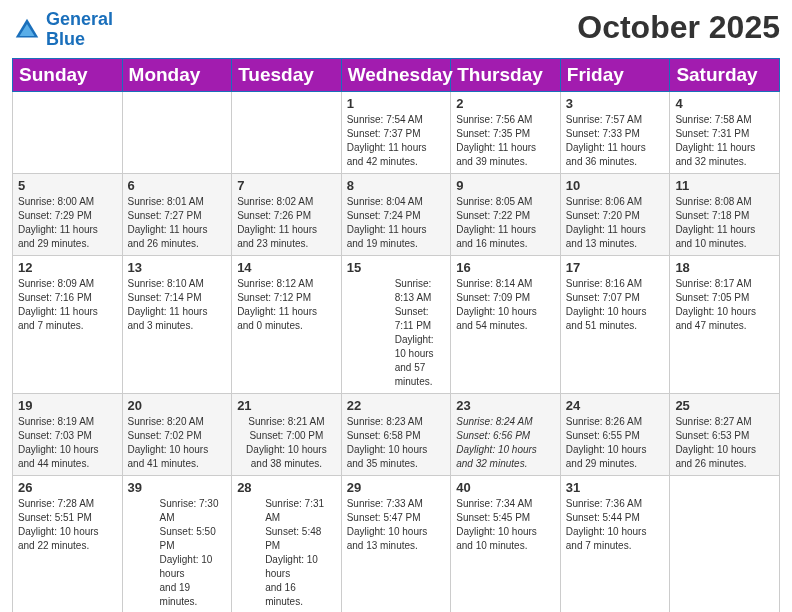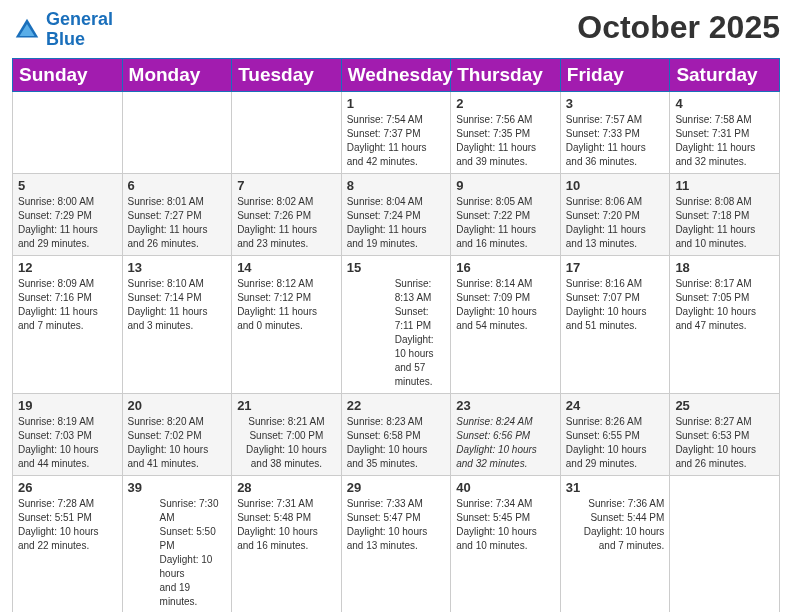--- a/index.html
+++ b/index.html
@@ -325,42 +325,42 @@
           </td>
           <td>
             <div class="day-num">39</div>
             <div class="day-info" style="white-space: pre-line; margin-left: 32px;">Sunrise: 7:30 AM
 Sunset: 5:50 PM
 Daylight: 10 hours
 and 19 minutes.</div>
           </td>
           <td>
             <div class="day-num">28</div>
-            <div class="day-info" style="white-space: pre-line;">Sunrise: 7:31 AM
+            <div class="day-info" style="white-space: pre-line; margin-left: 28px;">Sunrise: 7:31 AM
 Sunset: 5:48 PM
 Daylight: 10 hours
 and 16 minutes.</div>
           </td>
           <td>
             <div class="day-num">29</div>
             <div class="day-info" style="white-space: pre-line;">Sunrise: 7:33 AM
 Sunset: 5:47 PM
 Daylight: 10 hours
 and 13 minutes.</div>
           </td>
           <td>
             <div class="day-num">40</div>
             <div class="day-info" style="white-space: pre-line;">Sunrise: 7:34 AM
 Sunset: 5:45 PM
 Daylight: 10 hours
 and 10 minutes.</div>
           </td>
           <td>
             <div class="day-num">31</div>
-            <div class="day-info" style="white-space: pre-line; text-align: right;">Sunrise: 7:36 AM
+            <div class="day-info" style="white-space: pre-line;">Sunrise: 7:36 AM
 Sunset: 5:44 PM
 Daylight: 10 hours
 and 7 minutes.</div>
           </td>
           <td class="empty-cell"></td>
         </tr>
       </tbody>
   </table>
 </div>
 

